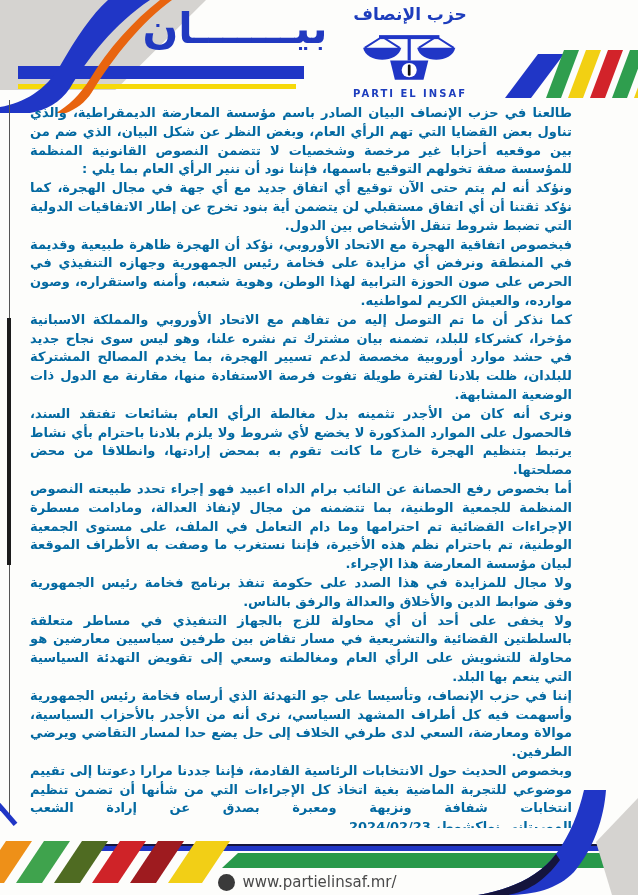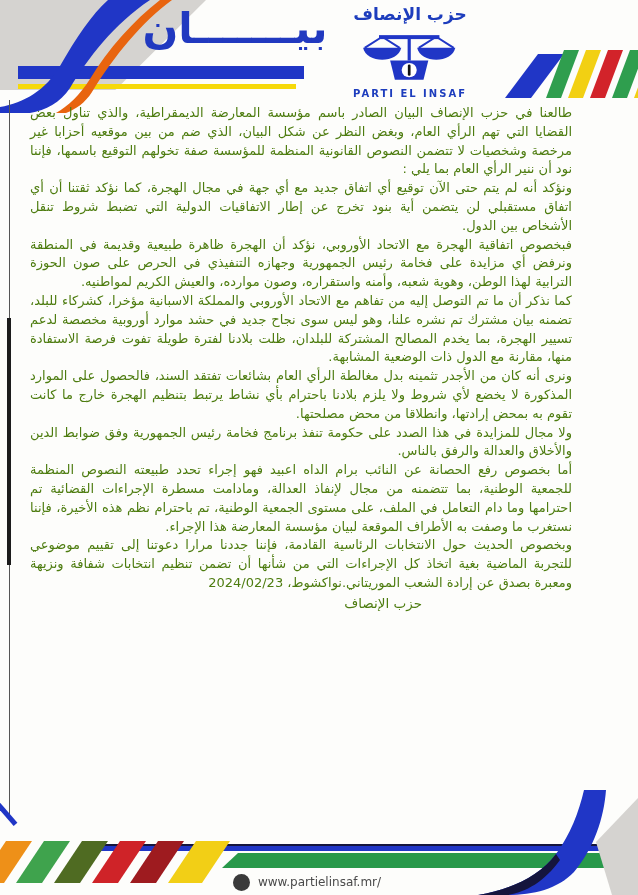--- a/index.html
+++ b/index.html
@@ -35,21 +35,21 @@
   .logo .ar{font-size:17px;font-weight:bold;direction:rtl;}
   .logo .latin{font-size:10px;font-weight:bold;letter-spacing:2px;margin-top:-2px;}
   .top-stripes{position:absolute;left:500px;top:48px;}
   
   .left-rule{position:absolute;left:9px;top:100px;width:1px;height:714px;background:#555;}
   .left-rule-thick{position:absolute;left:7px;top:318px;width:4px;height:247px;background:#1c1c1c;}
   .body-text{
     position:absolute;left:0;top:100px;width:578px;height:728px;
     padding:4px 6px 0 30px;box-sizing:border-box;overflow:hidden;
     direction:rtl;text-align:justify;
-    font-size:13px;font-weight:normal;line-height:18.8px;color:#4d7c0f;
+    font-size:13px;font-weight:bold;line-height:18.8px;color:#0369a1;
   }
   .body-text p{margin:0;}
   .dateline{white-space:nowrap;}
   .signature{width:fit-content;margin:1px 150px 0 0;font-size:13.5px;}
   
   .accent-left{
     position:absolute;left:-6px;top:812px;width:26px;height:5px;
     background:#2036c6;transform:rotate(49deg);
   }
   .foot-blue-line{
@@ -60,21 +60,21 @@
     position:absolute;left:222px;top:853px;width:416px;height:15px;
     background:#28994a;clip-path:polygon(16px 0,100% 0,100% 100%,0 100%);
   }
   .foot-stripes{position:absolute;left:0;top:839px;}
   .website-row{
     position:absolute;left:0;top:869px;width:638px;height:26px;
     display:flex;align-items:center;justify-content:center;gap:8px;
     direction:ltr;transform:translateX(-12px);
   }
   .website-dot{width:17px;height:17px;border-radius:50%;background:#3a3a3a;}
-  .website-text{font-size:12px;color:#4a4a4a;}
+  .website-text{font-size:15px;color:#4a4a4a;}
   .foot-right-svg{position:absolute;left:478px;top:790px;}
 </style>
 </head>
 <body>
 
 <div class="page">
 
   <div class="gray-block"></div>
   <div class="bar-blue"></div>
   <div class="bar-yellow"></div>
@@ -113,22 +113,24 @@
 
   <div class="left-rule"></div>
   <div class="left-rule-thick"></div>
 
   <div class="body-text">
     <p>طالعنا في حزب الإنصاف البيان الصادر باسم مؤسسة المعارضة الديمقراطية، والذي تناول بعض القضايا التي تهم الرأي العام، وبغض النظر عن شكل البيان، الذي ضم من بين موقعيه أحزابا غير مرخصة وشخصيات لا تتضمن النصوص القانونية المنظمة للمؤسسة صفة تخولهم التوقيع باسمها، فإننا نود أن ننير الرأي العام بما يلي :</p>
     <p>ونؤكد أنه لم يتم حتى الآن توقيع أي اتفاق جديد مع أي جهة في مجال الهجرة، كما نؤكد ثقتنا أن أي اتفاق مستقبلي لن يتضمن أية بنود تخرج عن إطار الاتفاقيات الدولية التي تضبط شروط تنقل الأشخاص بين الدول.</p>
     <p>فبخصوص اتفاقية الهجرة مع الاتحاد الأوروبي، نؤكد أن الهجرة ظاهرة طبيعية وقديمة في المنطقة ونرفض أي مزايدة على فخامة رئيس الجمهورية وجهازه التنفيذي في الحرص على صون الحوزة الترابية لهذا الوطن، وهوية شعبه، وأمنه واستقراره، وصون موارده، والعيش الكريم لمواطنيه.</p>
     <p>كما نذكر أن ما تم التوصل إليه من تفاهم مع الاتحاد الأوروبي والمملكة الاسبانية مؤخرا، كشركاء للبلد، تضمنه بيان مشترك تم نشره علنا، وهو ليس سوى نجاح جديد في حشد موارد أوروبية مخصصة لدعم تسيير الهجرة، بما يخدم المصالح المشتركة للبلدان، ظلت بلادنا لفترة طويلة تفوت فرصة الاستفادة منها، مقارنة مع الدول ذات الوضعية المشابهة.</p>
     <p>ونرى أنه كان من الأجدر تثمينه بدل مغالطة الرأي العام بشائعات تفتقد السند، فالحصول على الموارد المذكورة لا يخضع لأي شروط ولا يلزم بلادنا باحترام بأي نشاط يرتبط بتنظيم الهجرة خارج ما كانت تقوم به بمحض إرادتها، وانطلاقا من محض مصلحتها.</p>
+    <p>أما بخصوص رفع الحصانة عن النائب برام الداه اعبيد فهو إجراء تحدد طبيعته النصوص المنظمة للجمعية الوطنية، بما تتضمنه من مجال لإنفاذ العدالة، ومادامت مسطرة الإجراءات القضائية تم احترامها وما دام التعامل في الملف، على مستوى الجمعية الوطنية، تم باحترام نظم هذه الأخيرة، فإننا نستغرب ما وصفت به الأطراف الموقعة لبيان مؤسسة المعارضة هذا الإجراء.</p>
     <p>ولا مجال للمزايدة في هذا الصدد على حكومة تنفذ برنامج فخامة رئيس الجمهورية وفق ضوابط الدين والأخلاق والعدالة والرفق بالناس.</p>
-    <p>أما بخصوص رفع الحصانة عن النائب برام الداه اعبيد فهو إجراء تحدد طبيعته النصوص المنظمة للجمعية الوطنية، بما تتضمنه من مجال لإنفاذ العدالة، ومادامت مسطرة الإجراءات القضائية تم احترامها وما دام التعامل في الملف، على مستوى الجمعية الوطنية، تم باحترام نظم هذه الأخيرة، فإننا نستغرب ما وصفت به الأطراف الموقعة لبيان مؤسسة المعارضة هذا الإجراء.</p>
+    <p>ولا يخفى على أحد أن أي محاولة للزج بالجهاز التنفيذي في مساطر متعلقة بالسلطتين القضائية والتشريعية في مسار تقاض بين طرفين سياسيين معارضين هو محاولة للتشويش على الرأي العام ومغالطته وسعي إلى تقويض التهدئة السياسية التي ينعم بها البلد.</p>
+    <p>إننا في حزب الإنصاف، وتأسيسا على جو التهدئة الذي أرساه فخامة رئيس الجمهورية وأسهمت فيه كل أطراف المشهد السياسي، نرى أنه من الأجدر بالأحزاب السياسية، موالاة ومعارضة، السعي لدى طرفي الخلاف إلى حل يضع حدا لمسار التقاضي ويرضي الطرفين.</p>
     <p>
       <span>وبخصوص الحديث حول الانتخابات الرئاسية القادمة، فإننا جددنا مرارا دعوتنا إلى تقييم موضوعي للتجربة الماضية بغية اتخاذ كل الإجراءات التي من شأنها أن تضمن تنظيم انتخابات شفافة ونزيهة ومعبرة بصدق عن إرادة الشعب الموريتاني.</span><span class="dateline">نواكشوط، 2024/02/23</span>
     </p>
     <div class="signature">حزب الإنصاف</div>
   </div>
 
   <div class="accent-left"></div>
   <div class="foot-blue-line"></div>
   <div class="foot-green-bar"></div>
 

